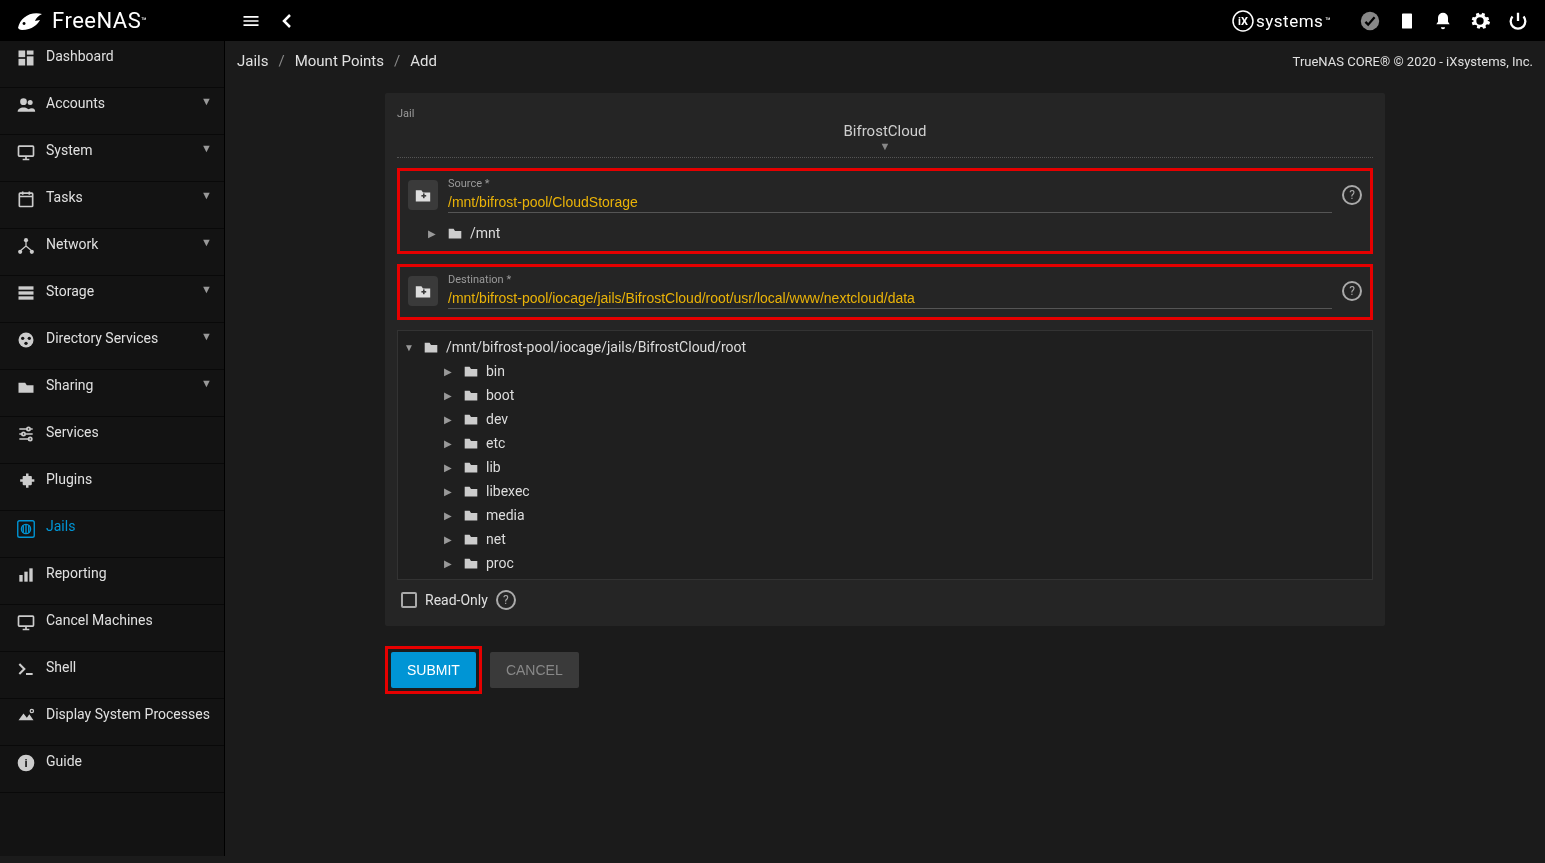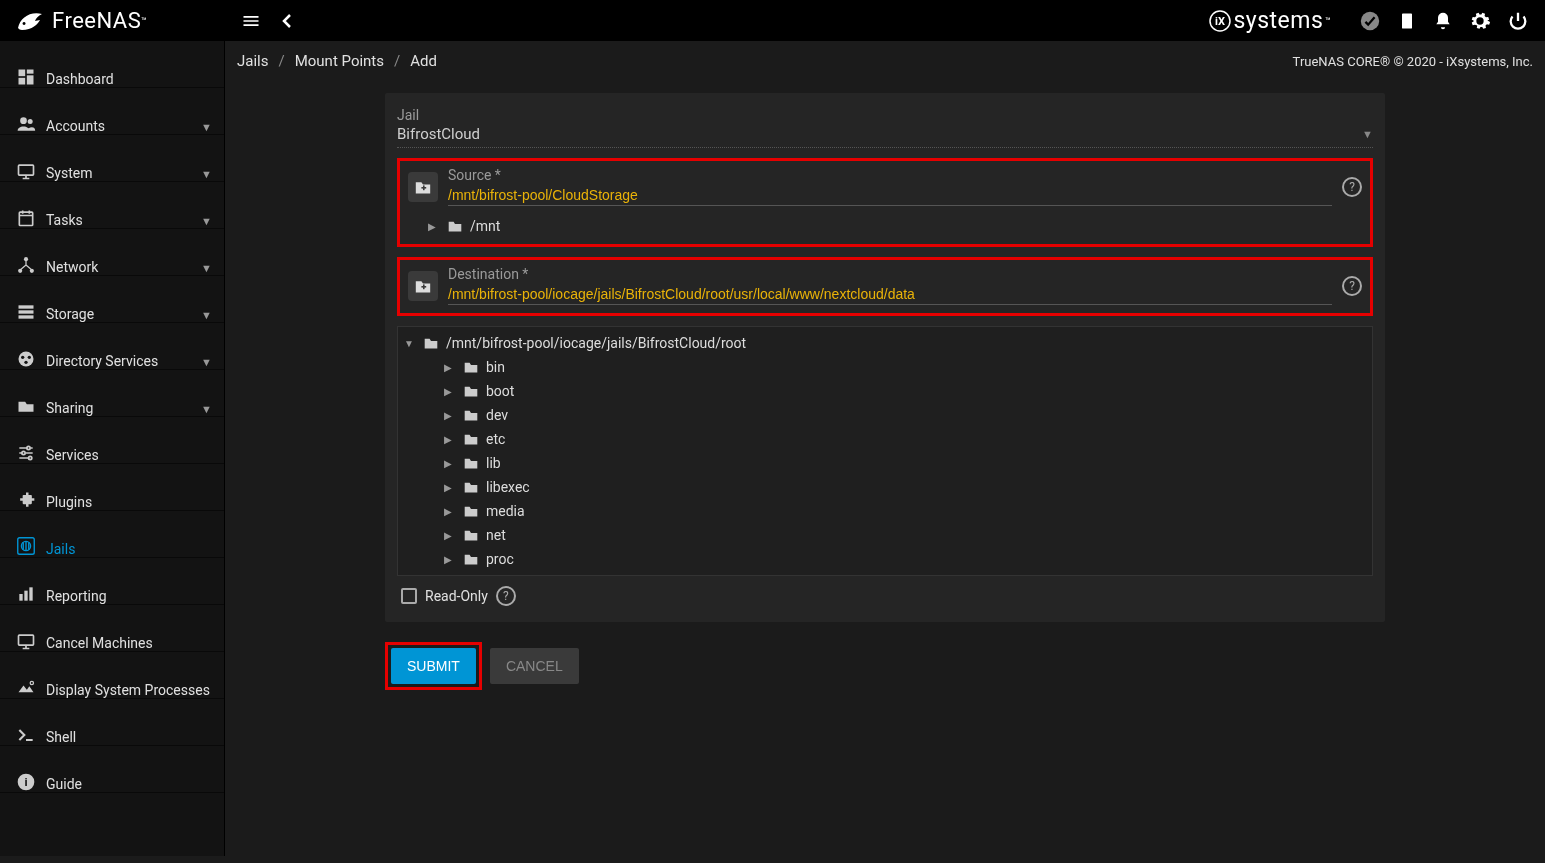--- a/index.html
+++ b/index.html
@@ -39,23 +39,23 @@
 .ix-logo { display: flex; align-items: center; color: #fff; font-size: 18px; gap: 2px; margin-right: 12px;}
 .main { display: flex; height: calc(100% - 48px); }
 .sidebar {
   width: 225px;
   background: #131313;
   border-right: 1px solid #000;
   overflow-y: auto;
 }
 .sidebar-item {
   display: flex;
-  align-items: flex-end;
+  align-items: flex-start;
   height: 47px;
-  padding: 0 12px;
+  padding: 7px 12px;
   border-bottom: 1px solid rgba(0,0,0,0.5);
   cursor: pointer;
   color: #e0e0e0;
 }
 .sidebar-item .s-icon { width: 28px; display: inline-flex; justify-content: center; }
 .sidebar-item .s-label { flex: 1; margin-left: 6px; font-size: 14px; }
 .sidebar-item.active { color: #0095d5; }
 .sidebar-item.active .s-label { color: #0095d5; }
 .chev { font-size: 11px; color: #999; }
 .content { flex: 1; display: flex; flex-direction: column; overflow: hidden; }
@@ -71,30 +71,31 @@
 .breadcrumb .sep { color: #888; }
 .copyright { font-size: 13px; color: #e0e0e0; }
 .form-card {
   margin: 12px 160px 0 160px;
   background: #252525;
   border-radius: 2px;
   padding: 14px 12px 12px 12px;
 }
 .field { position: relative; margin-bottom: 10px; }
 .field-label {
-  font-size: 14px;
+  font-size: 11px;
   color: #9a9a9a;
   margin-bottom: 2px;
   display: block;
 }
 .field-select {
   border-bottom: 1px dotted #555;
   padding-bottom: 4px;
   display: flex;
   align-items: center;
+  flex-direction: column;
 }
 .field-select .value { flex: 1; font-size: 15px; color: #cfcfcf; }
 .field-select .dd { color: #888; font-size: 11px; }
 .hl-box {
   border: 3px solid #e60000;
   padding: 6px 8px;
   margin-bottom: 10px;
 }
 .path-row {
   display: flex;
@@ -214,21 +215,21 @@
         </svg>
       </span>
   </div>
   <div class="topbar-spacer"></div>
   <div class="topbar-icons-right">
     <div class="ix-logo">
       <svg width="22" height="22" viewBox="0 0 22 22">
           <circle cx="11" cy="11" r="10" fill="none" stroke="#fff" stroke-width="1.5"></circle>
           <text x="11" y="15" text-anchor="middle" font-size="11" font-weight="bold" fill="#fff">iX</text>
         </svg>
-      <span style="font-size:23px;letter-spacing:0.5px;">systems</span>
+      <span style="font-size:17px;letter-spacing:0.5px;">systems</span>
       <span style="font-size:9px;vertical-align:super;">™</span>
     </div>
     <span class="icon-btn">
         <svg width="22" height="22" viewBox="0 0 24 24">
           <circle cx="12" cy="12" r="10" fill="#888"></circle>
           <path d="M7 13 l3 3 l7-8" stroke="#000" stroke-width="2.5" fill="none"></path>
         </svg>
       </span>
     <span class="icon-btn">
         <svg width="20" height="20" viewBox="0 0 24 24" fill="#fff">
@@ -385,33 +386,33 @@
           <svg width="20" height="20" viewBox="0 0 24 24" fill="none" stroke="#ccc" stroke-width="2">
             <rect x="3" y="5" width="18" height="12" rx="1"></rect>
             <path d="M8 21h8M12 17v4"></path>
           </svg>
         </span>
       <span class="s-label">Cancel Machines</span>
     </div>
     <div class="sidebar-item">
       <span class="s-icon">
           <svg width="20" height="20" viewBox="0 0 24 24" fill="#ccc">
+            <path d="M4 6l6 6-6 6M12 18h8" stroke="#ccc" stroke-width="2.5" fill="none"></path>
+          </svg>
+        </span>
+      <span class="s-label">Shell</span>
+    </div>
+    <div class="sidebar-item">
+      <span class="s-icon">
+          <svg width="20" height="20" viewBox="0 0 24 24" fill="#ccc">
             <path d="M3 17l6-8 4 5 3-4 5 7z"></path>
             <circle cx="19" cy="6" r="2" fill="none" stroke="#ccc" stroke-width="1.5"></circle>
           </svg>
         </span>
       <span class="s-label">Display System Processes</span>
-    </div>
-    <div class="sidebar-item">
-      <span class="s-icon">
-          <svg width="20" height="20" viewBox="0 0 24 24" fill="#ccc">
-            <path d="M4 6l6 6-6 6M12 18h8" stroke="#ccc" stroke-width="2.5" fill="none"></path>
-          </svg>
-        </span>
-      <span class="s-label">Shell</span>
     </div>
     <div class="sidebar-item">
       <span class="s-icon">
           <svg width="20" height="20" viewBox="0 0 24 24" fill="#ccc">
             <circle cx="12" cy="12" r="10"></circle>
             <text x="12" y="17" text-anchor="middle" font-size="14" font-weight="bold" fill="#131313">i</text>
           </svg>
         </span>
       <span class="s-label">Guide</span>
     </div>

